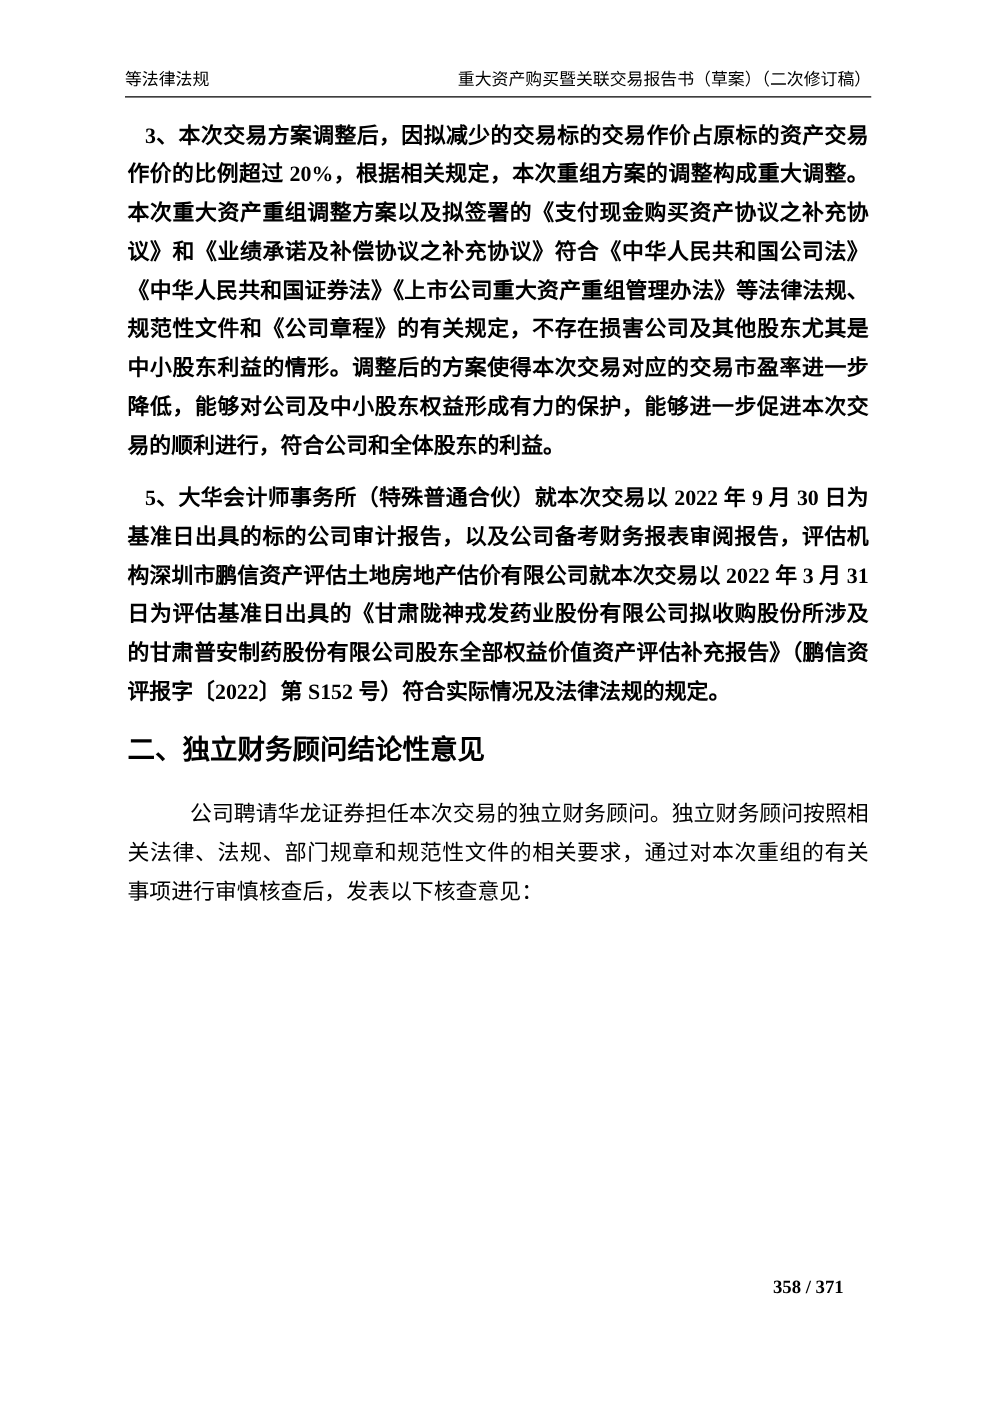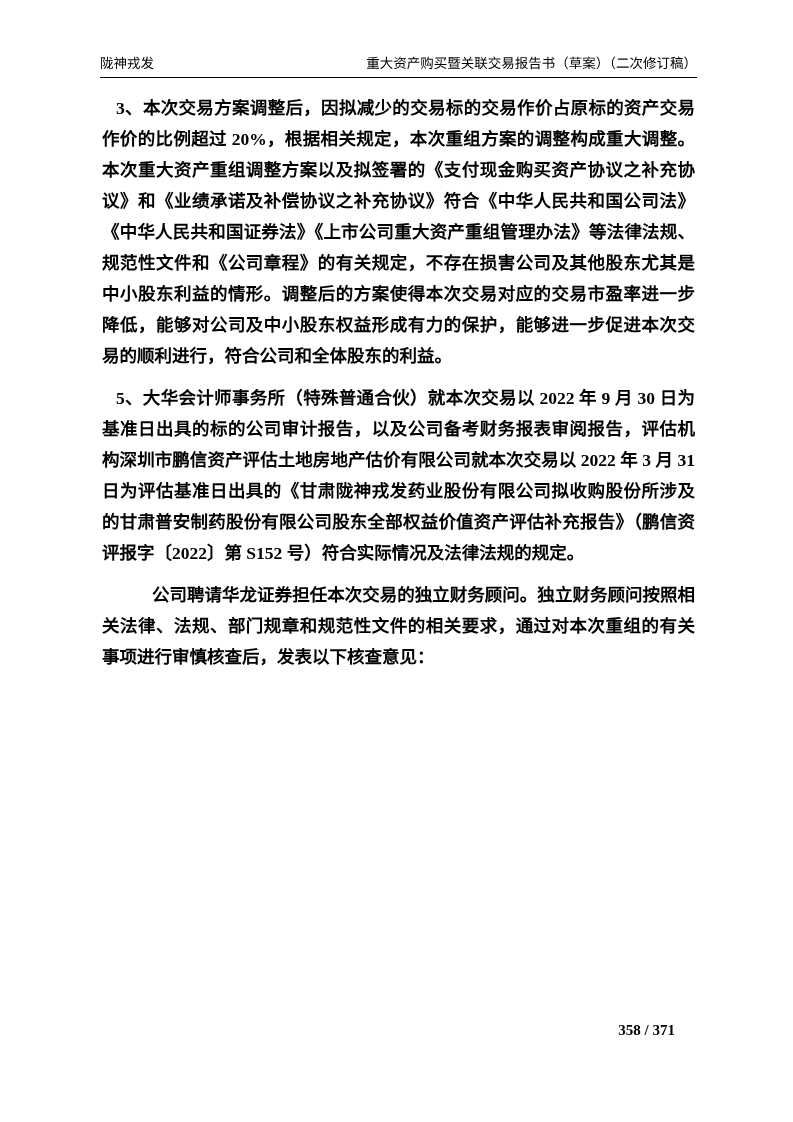--- a/index.html
+++ b/index.html
@@ -44,21 +44,21 @@
     font-weight: bold;
     text-align: justify;
     text-justify: inter-ideograph;
     text-align-last: left;
     letter-spacing: 0;
   }
   .para.num-indent   { text-indent: 14px; }
   .para.small-indent { text-indent: 20px; }
   .para.big-indent   { text-indent: 50px; }
   .para.regular {
-    font-weight: bold;
+    font-weight: normal;
     margin-bottom: 16px;
   }
   .section-heading {
     margin: 16px 0 21px 0;
     font-family: "Liberation Sans", sans-serif;
     font-size: 22px;
     line-height: 30px;
     font-weight: bold;
     text-align: left;
   }
@@ -71,32 +71,33 @@
     font-weight: bold;
     font-family: "Liberation Serif", serif;
   }
 </style>
 </head>
 <body>
 
 <div class="page">
 
   <div class="doc-header">
-    <span>陇神戎发</span>
+    <span>等法律法规</span>
     <span>重大资产购买暨关联交易报告书（草案）（二次修订稿）</span>
   </div>
 
   <div class="content">
 
     <p class="para num-indent">3、本次交易方案调整后，因拟减少的交易标的交易作价占原标的资产交易作价的比例超过 20%，根据相关规定，本次重组方案的调整构成重大调整。本次重大资产重组调整方案以及拟签署的《支付现金购买资产协议之补充协议》和《业绩承诺及补偿协议之补充协议》符合《中华人民共和国公司法》《中华人民共和国证券法》《上市公司重大资产重组管理办法》等法律法规、规范性文件和《公司章程》的有关规定，不存在损害公司及其他股东尤其是中小股东利益的情形。调整后的方案使得本次交易对应的交易市盈率进一步降低，能够对公司及中小股东权益形成有力的保护，能够进一步促进本次交易的顺利进行，符合公司和全体股东的利益。</p>
 
 
     <p class="para num-indent">5、大华会计师事务所（特殊普通合伙）就本次交易以 2022 年 9 月 30 日为基准日出具的标的公司审计报告，以及公司备考财务报表审阅报告，评估机构深圳市鹏信资产评估土地房地产估价有限公司就本次交易以 2022 年 3 月 31 日为评估基准日出具的《甘肃陇神戎发药业股份有限公司拟收购股份所涉及的甘肃普安制药股份有限公司股东全部权益价值资产评估补充报告》（鹏信资评报字〔2022〕第 S152 号）符合实际情况及法律法规的规定。</p>
 
 
+    <h2 class="section-heading">二、独立财务顾问结论性意见</h2>
 
     <p class="para regular big-indent">公司聘请华龙证券担任本次交易的独立财务顾问。独立财务顾问按照相关法律、法规、部门规章和规范性文件的相关要求，通过对本次重组的有关事项进行审慎核查后，发表以下核查意见：</p>
 
   </div>
 
   <div class="doc-footer">358 / 371</div>
 
 </div>
 
 </body></html>

